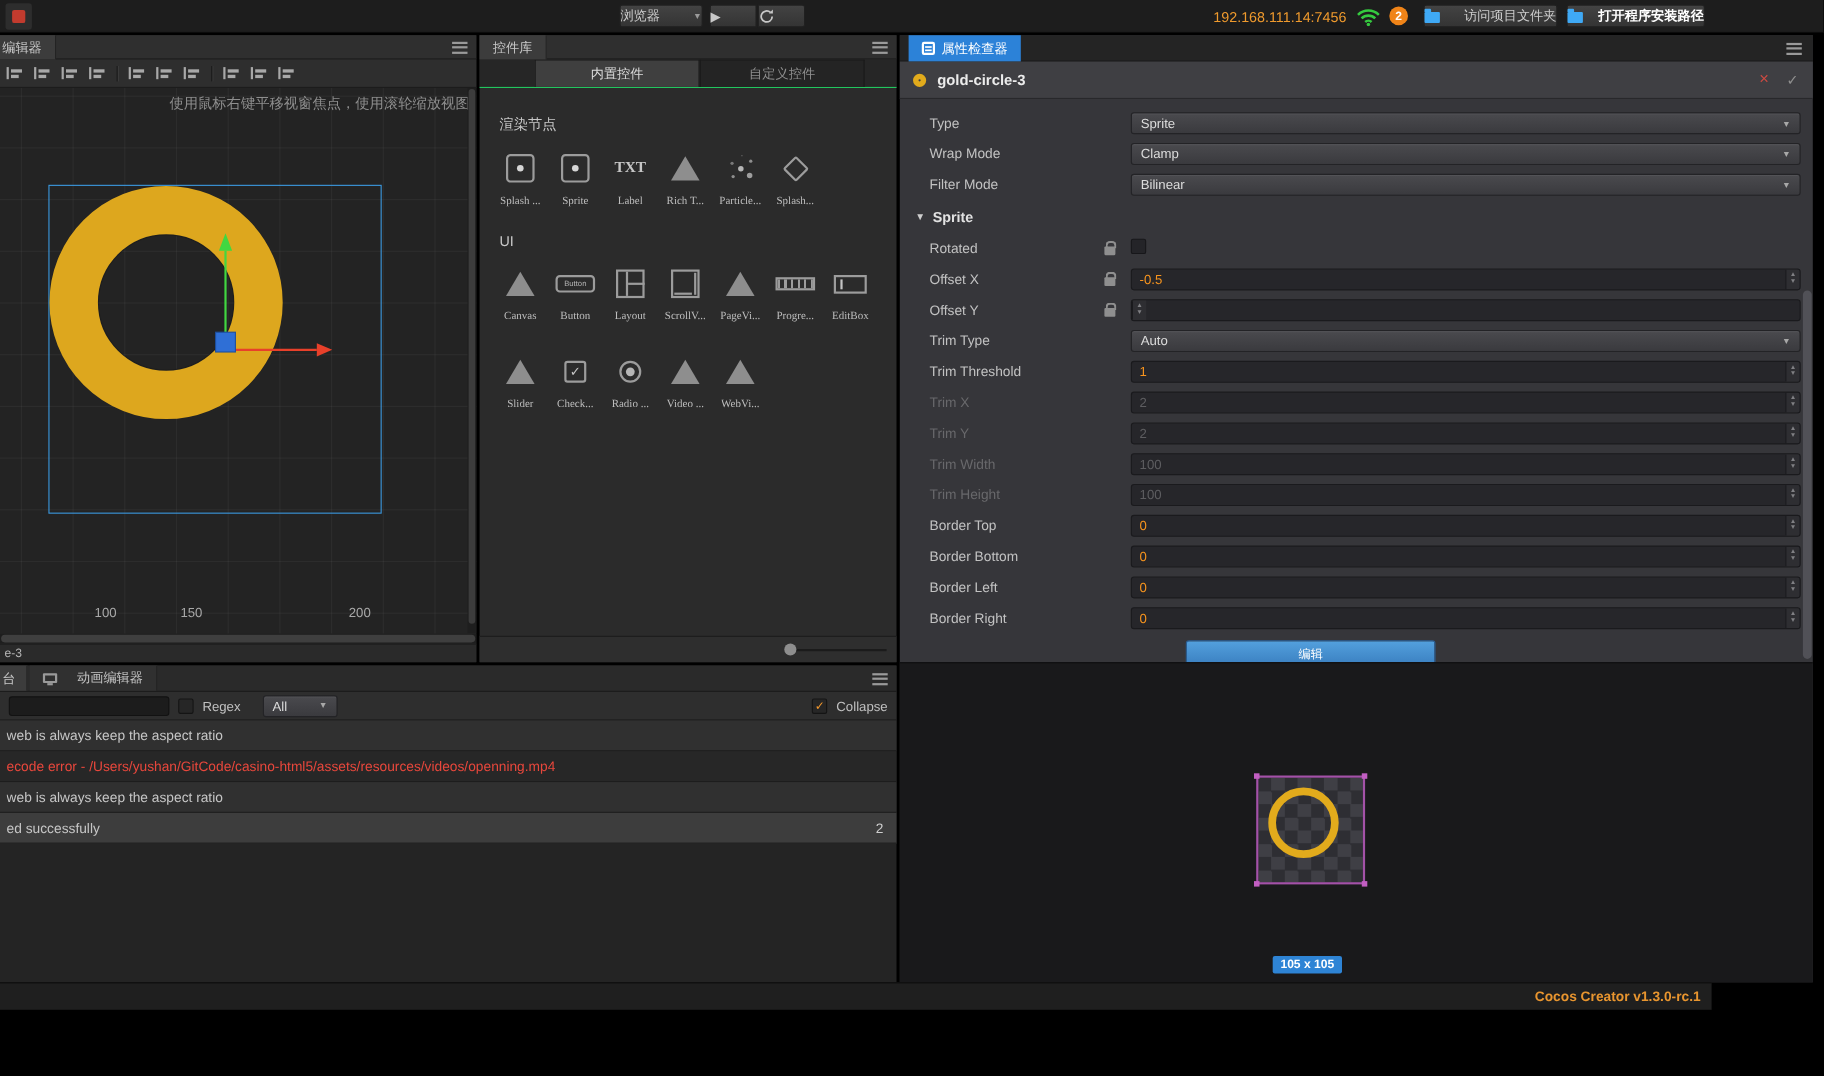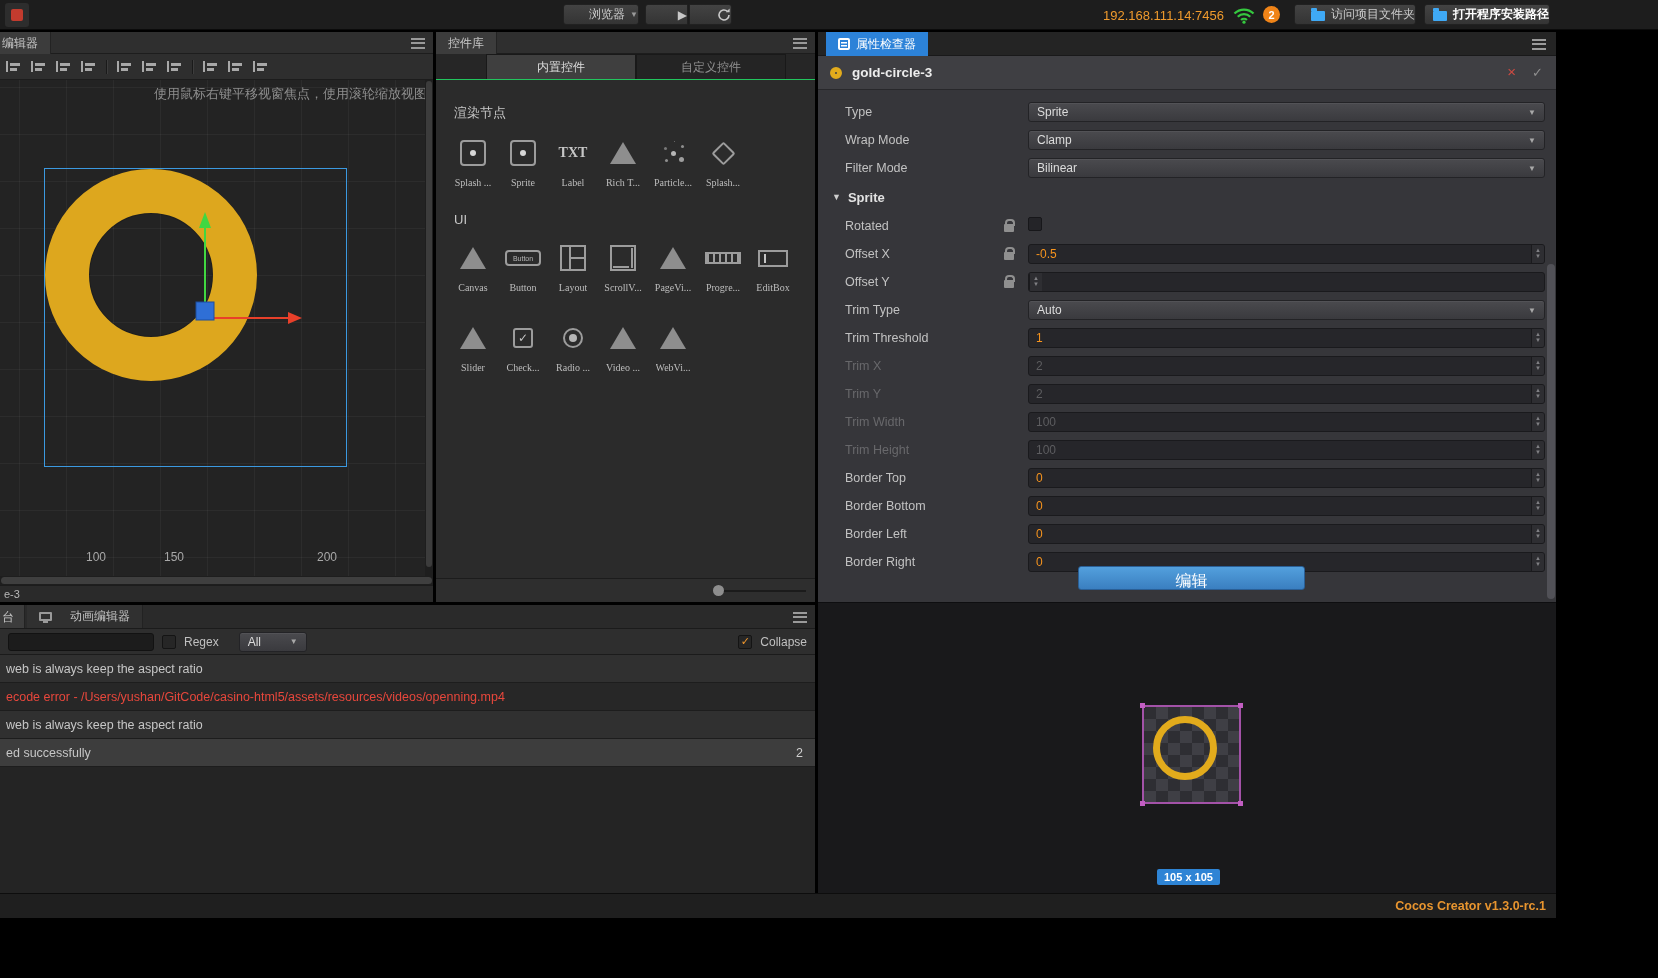--- a/index.html
+++ b/index.html
@@ -4,21 +4,21 @@
 <style>
 *{margin:0;padding:0;box-sizing:border-box}
 html,body{background:#000}
 body{font-family:"Liberation Sans","DejaVu Sans",sans-serif;-webkit-font-smoothing:antialiased}
 .screen{position:relative;width:1658px;height:978px;background:#000;overflow:hidden}
 
 
 .topbar{position:absolute;left:0;top:0;width:1658px;height:30px;background:#1d1d1d;border-bottom:1px solid #0b0b0b}
 .app-icon{position:absolute;left:5px;top:3px;width:24px;height:24px;background:#2d2d2d;border-radius:3px;display:flex;align-items:center;justify-content:center;cursor:pointer}
 .app-icon-glyph{width:12px;height:12px;background:#c23b2e;border-radius:2px}
-.tb-btn{position:absolute;display:flex;align-items:center;justify-content:flex-end;gap:5px;height:21px;background:linear-gradient(#434343,#343434);border:1px solid #212121;border-radius:3px;color:#ccc;font-size:12px;cursor:pointer}
+.tb-btn{position:absolute;display:flex;align-items:center;justify-content:space-between;gap:5px;height:21px;background:linear-gradient(#434343,#343434);border:1px solid #212121;border-radius:3px;color:#ccc;font-size:12px;cursor:pointer}
 .browser-btn{left:563px;top:4px;width:76px}
 .play-btn{left:645px;top:4px;width:43px;border-radius:3px 0 0 3px}
 .refresh-btn{left:689px;top:4px;width:43px;border-radius:0 3px 3px 0}
 .caret{font-size:8px;color:#9a9a9a}
 .play-glyph{font-size:12px;color:#c8c8c8}
 .address{position:absolute;left:1103px;top:8px;color:#ef9a2d;font-size:13px}
 .wifi{position:absolute;left:1233px;top:7px}
 .badge{position:absolute;left:1263px;top:6px;width:17px;height:17px;border-radius:50%;background:#f08418;color:#fff;font-size:11px;font-weight:bold;display:flex;align-items:center;justify-content:center;cursor:pointer}
 .folder-btn{gap:6px}
 .project-btn{left:1294px;top:4px;width:122px}
@@ -91,21 +91,21 @@
 .icon-editbox{width:30px;height:17px;border:2px solid #9c9c9c;position:relative}
 .icon-editbox:after{content:"";position:absolute;left:4px;top:2px;bottom:2px;width:2px;background:#c4c4c4}
 .icon-checkbox{width:20px;height:20px;border:2px solid #9c9c9c;border-radius:3px;color:#c4c4c4;font-size:12px;line-height:16px;text-align:center}
 .icon-radio{width:20px;height:20px;border:2px solid #9c9c9c;border-radius:50%;position:relative}
 .icon-radio:after{content:"";position:absolute;left:50%;top:50%;width:8px;height:8px;margin:-4px 0 0 -4px;border-radius:50%;background:#b5b5b5}
 .lib-footer{position:absolute;left:0;bottom:0;width:100%;height:24px;background:#2e2e2e;border-top:1px solid #1c1c1c}
 .zoom-track{position:absolute;left:282px;top:11px;width:88px;height:2px;background:#1b1b1b}
 .zoom-knob{position:absolute;left:277px;top:6px;width:11px;height:11px;border-radius:50%;background:#8e8e8e;cursor:pointer}
 
 
-.inspector-panel{position:absolute;left:818px;top:32px;width:738px;height:861px;background:#36363a}
+.inspector-panel{position:absolute;left:818px;top:32px;width:830px;height:861px;background:#36363a}
 .insp-header{position:relative;height:24px;background:#242424;border-bottom:1px solid #19191a}
 .insp-tab{position:absolute;left:8px;top:0;height:24px;display:flex;align-items:center;gap:6px;padding:0 12px;background:#2c82d8;color:#fff;font-size:12px;cursor:pointer}
 .list-icon{width:12px;height:12px;border:2px solid #fff;border-radius:2px;background:
  linear-gradient(#fff,#fff) 1px 2px/6px 1.5px no-repeat,
  linear-gradient(#fff,#fff) 1px 5px/6px 1.5px no-repeat}
 .insp-header .hamburger{position:absolute;right:10px;top:7px}
 .node-header{position:relative;height:34px;background:#3f3f43;border-bottom:1px solid #28282b;display:flex;align-items:center}
 .node-thumb{width:12px;height:12px;border:5px solid #e2ab1c;border-radius:50%;margin-left:12px;flex:none}
 .node-name{margin-left:10px;color:#ececec;font-size:13.5px;font-weight:bold}
 .node-close{position:absolute;right:40px;top:8px;color:#cc4a42;font-size:15px;line-height:1;cursor:pointer}
@@ -118,21 +118,21 @@
 .lock{position:relative;width:10px;height:8px;background:#8f8f8f;border-radius:1px;margin-top:4px;cursor:pointer}
 .lock:before{content:"";position:absolute;top:-5px;left:1px;width:6px;height:5px;border:2px solid #8f8f8f;border-bottom:none;border-radius:4px 4px 0 0}
 .prop-control{flex:1;margin-right:11px}
 .num-input{height:20px;background:#26262a;border:1px solid #1a1a1d;border-radius:3px;display:flex;align-items:stretch;overflow:hidden;cursor:text}
 .num-value{flex:1;display:flex;align-items:center;padding-left:7px;color:#f7941e;font-size:12px}
 .prop-row.disabled .num-value{color:#5d5d60}
 .spinner{width:13px;border-left:1px solid #1a1a1d;display:flex;flex-direction:column;align-items:center;justify-content:center;color:#808084;font-size:6px;line-height:.95;cursor:pointer;background:#2e2e32}
 .checkbox-box{display:inline-block;width:14px;height:14px;background:#242428;border:1px solid #17171a;border-radius:2px;cursor:pointer}
 .prop-section{height:30px;display:flex;align-items:center;gap:7px;padding-left:14px;color:#e2e2e2;font-size:13px;font-weight:bold;cursor:pointer}
 .sec-arrow{font-size:9px;color:#cecece}
-.edit-btn{position:absolute;left:260px;top:476px;width:227px;height:24px;background:linear-gradient(#53a0dd,#3a7fc0);border:1px solid #2a5f96;border-radius:3px;color:#fff;font-size:16px;display:flex;align-items:flex-start;justify-content:center;padding-top:4px;cursor:pointer}
+.edit-btn{position:absolute;left:260px;top:492px;width:227px;height:24px;background:linear-gradient(#53a0dd,#3a7fc0);border:1px solid #2a5f96;border-radius:3px;color:#fff;font-size:11px;display:flex;align-items:flex-start;justify-content:center;padding-top:4px;cursor:pointer}
 .insp-scrollbar{position:absolute;right:1px;top:60px;width:8px;height:508px}
 .insp-scrollbar .thumb{position:absolute;left:0;width:100%;top:172px;height:335px;background:#515157;border-radius:4px;cursor:pointer}
 .preview-area{position:absolute;left:0;top:570px;width:100%;height:291px;background:#19191b;border-top:1px solid #0e0e10}
 .preview-tile{position:absolute;left:324px;top:102px;width:99px;height:99px;border:2px solid #a352a8;
  background:conic-gradient(#3f3f45 0 25%,#2e2e33 0 50%,#3f3f45 0 75%,#2e2e33 0) 0 0/24px 24px}
 .preview-ring{position:absolute;left:50%;top:50%;width:64px;height:64px;margin:-39px 0 0 -39px;border:7px solid #e2ab1c;border-radius:50%}
 .ph{position:absolute;width:5px;height:5px;background:#c25ec2}
 .ph.tl{left:-4px;top:-4px}.ph.tr{right:-4px;top:-4px}.ph.bl{left:-4px;bottom:-4px}.ph.br{right:-4px;bottom:-4px}
 .preview-size-badge{position:absolute;left:339px;top:266px;height:16px;background:#2e84d5;border-radius:2px;color:#fff;font-size:11px;font-weight:bold;display:inline-flex;align-items:center;justify-content:center;padding:0 7px}
 

